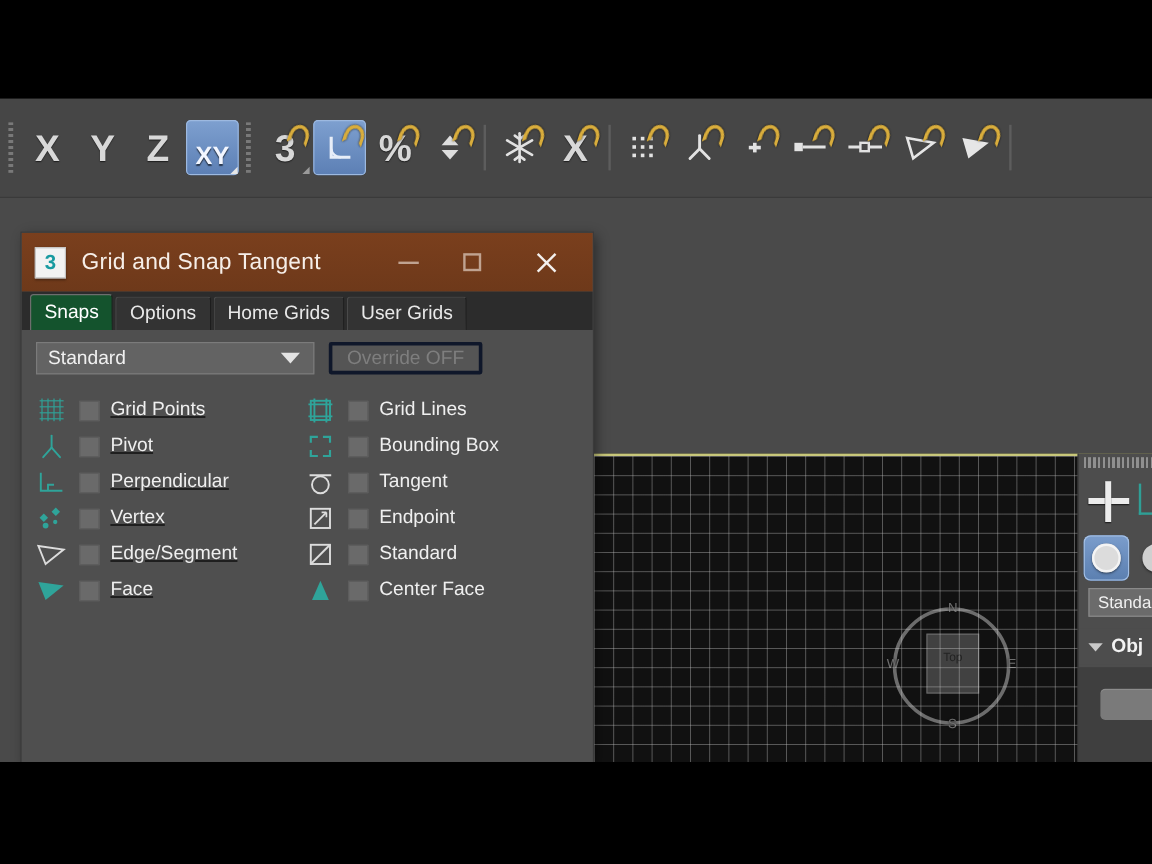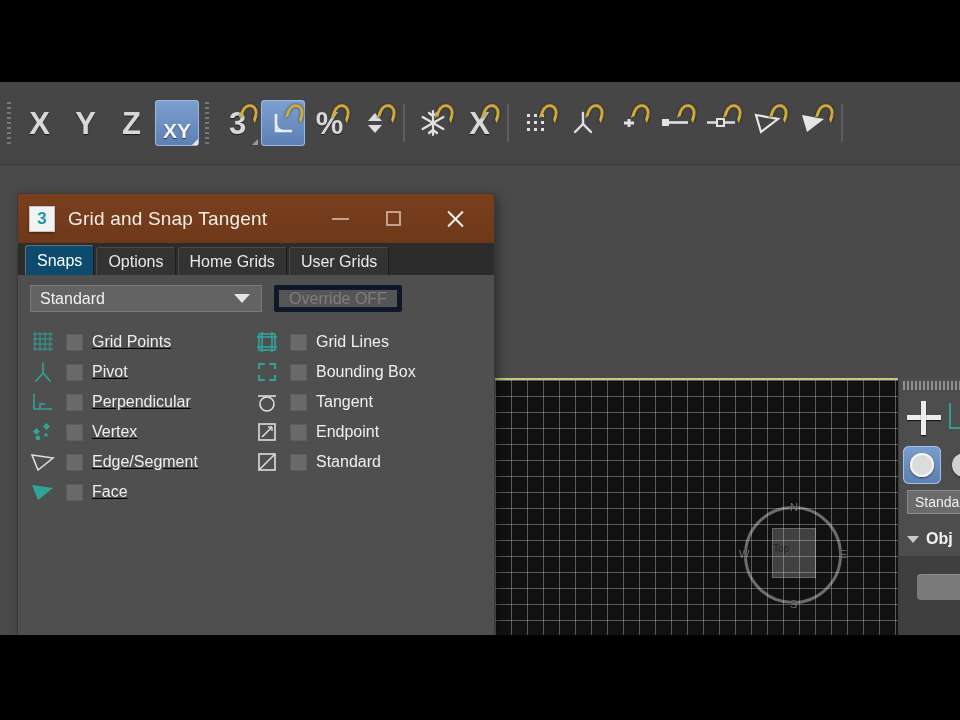--- a/index.html
+++ b/index.html
@@ -142,21 +142,21 @@
   #viewcube .cube {
     position: absolute;
     left: 32px; top: 26px;
     width: 42px; height: 48px;
     background: rgba(225,225,225,.55);
     border: 1px solid rgba(245,245,245,.8);
   }
   #viewcube .cube .face-label {
     position: absolute;
     left: 0; right: 0; top: 14px;
-    text-align: left;
+    text-align: center;
     font-size: 10px;
     color: #3a3a3a;
     font-family: "Liberation Sans", sans-serif;
   }
   #viewcube .dir {
     position: absolute;
     font-size: 11px;
     color: #f0f0f0;
     font-family: "Liberation Sans", sans-serif;
     text-shadow: 0 0 2px #000;
@@ -392,21 +392,21 @@
     background: #333333;
     border-top: 1px solid #4a4a4a;
     border-left: 1px solid #4a4a4a;
     border-right: 1px solid #1d1d1d;
     border-radius: 3px 3px 0 0;
     margin-right: 2px;
     white-space: nowrap;
     box-sizing: border-box;
   }
   .dlg-tab.active {
-    background: #0c4a6e;
+    background: #14532d;
     color: #ffffff;
     border-top-color: #6d6d6d;
     border-left-color: #6d6d6d;
     height: 30px;
   }
 
   #dlg-body {
     position: relative;
     height: 360px;
     background: #4f4f4f;
@@ -440,21 +440,21 @@
     border-left: 8px solid transparent;
     border-right: 8px solid transparent;
     border-top: 9px solid #e3e3e3;
     margin-right: 11px;
   }
   #override-btn {
     position: absolute;
     left: 244px; top: 0;
     width: 128px; height: 27px;
     background: #555555;
-    border: 5px solid #0f172a;
+    border: 3px solid #0f172a;
     box-sizing: border-box;
     display: flex;
     align-items: center;
     justify-content: center;
     font-size: 16px;
     color: #7e7e7e;
     white-space: nowrap;
     border-radius: 2px;
   }
 
@@ -882,20 +882,29 @@
             <span class="snap-icon">
               <svg width="24" height="22" viewBox="0 0 24 22">
                 <rect x="4" y="3" width="16" height="16" fill="none" stroke="#dcdcdc" stroke-width="1.6"></rect>
                 <line x1="4" y1="19" x2="20" y2="3" stroke="#dcdcdc" stroke-width="1.6"></line>
               </svg>
             </span>
             <span class="snap-cb"></span>
             <span class="snap-text">Standard</span>
           </div>
 
+          <div class="snap-row">
+            <span class="snap-icon">
+              <svg width="24" height="22" viewBox="0 0 24 22">
+                <polygon points="12,3 19,19 5,19" fill="#2fa49a"></polygon>
+              </svg>
+            </span>
+            <span class="snap-cb"></span>
+            <span class="snap-text">Center Face</span>
+          </div>
         </div>
 
       </div>
 
     </div>
 
   </div>
 
   <div class="letterbox" id="lb-top"></div>
   <div class="letterbox" id="lb-bottom"></div>

